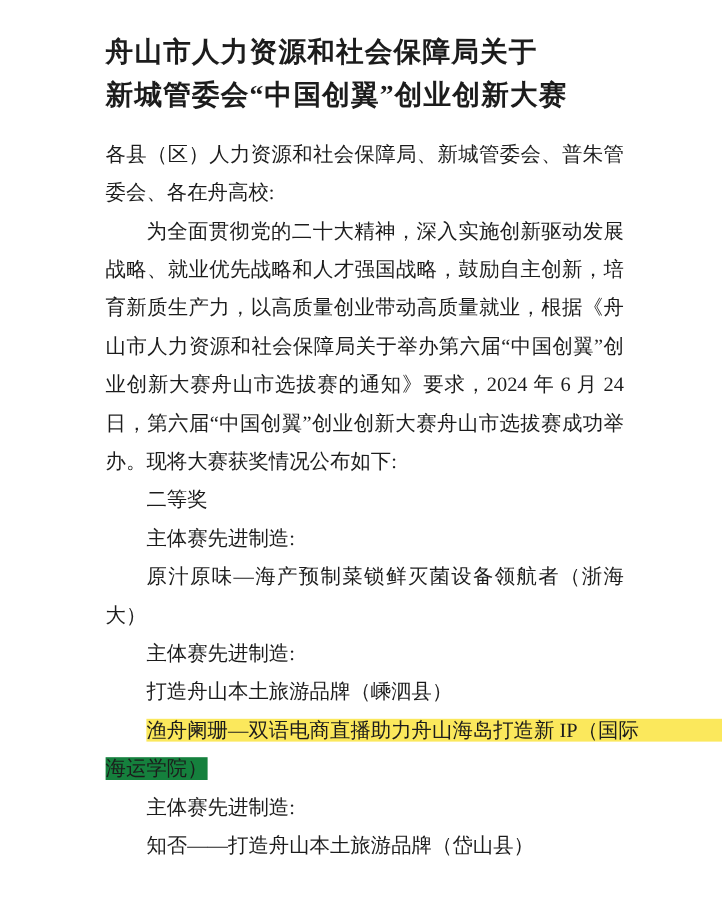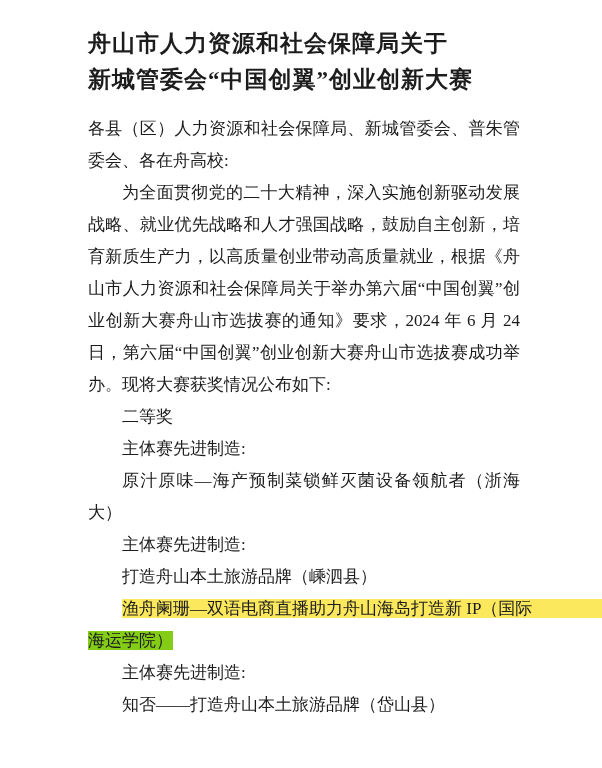--- a/index.html
+++ b/index.html
@@ -72,20 +72,20 @@
 
     <p class="indent bold">主体赛先进制造:</p>
 
     <p class="indent">原汁原味—海产预制菜锁鲜灭菌设备领航者（浙海大）</p>
 
     <p class="indent bold">主体赛先进制造:</p>
 
 
     <p class="indent">打造舟山本土旅游品牌（嵊泗县）</p>
 
-    <p class="indent"><span class="hl hl-line1" style="background: rgb(251, 232, 92);">渔舟阑珊—双语电商直播助力舟山海岛打造新 IP（国际</span><br><span class="hl" style="background: #84cc16;">海运学院）</span></p>
+    <p class="indent"><span class="hl hl-line1" style="background: rgb(251, 232, 92);">渔舟阑珊—双语电商直播助力舟山海岛打造新 IP（国际</span><br><span class="hl" style="background: #15803d;">海运学院）</span></p>
 
     <p class="indent bold">主体赛先进制造:</p>
 
     <p class="indent">知否——打造舟山本土旅游品牌（岱山县）</p>
 
   </div>
 </div>
 
 </body></html>

